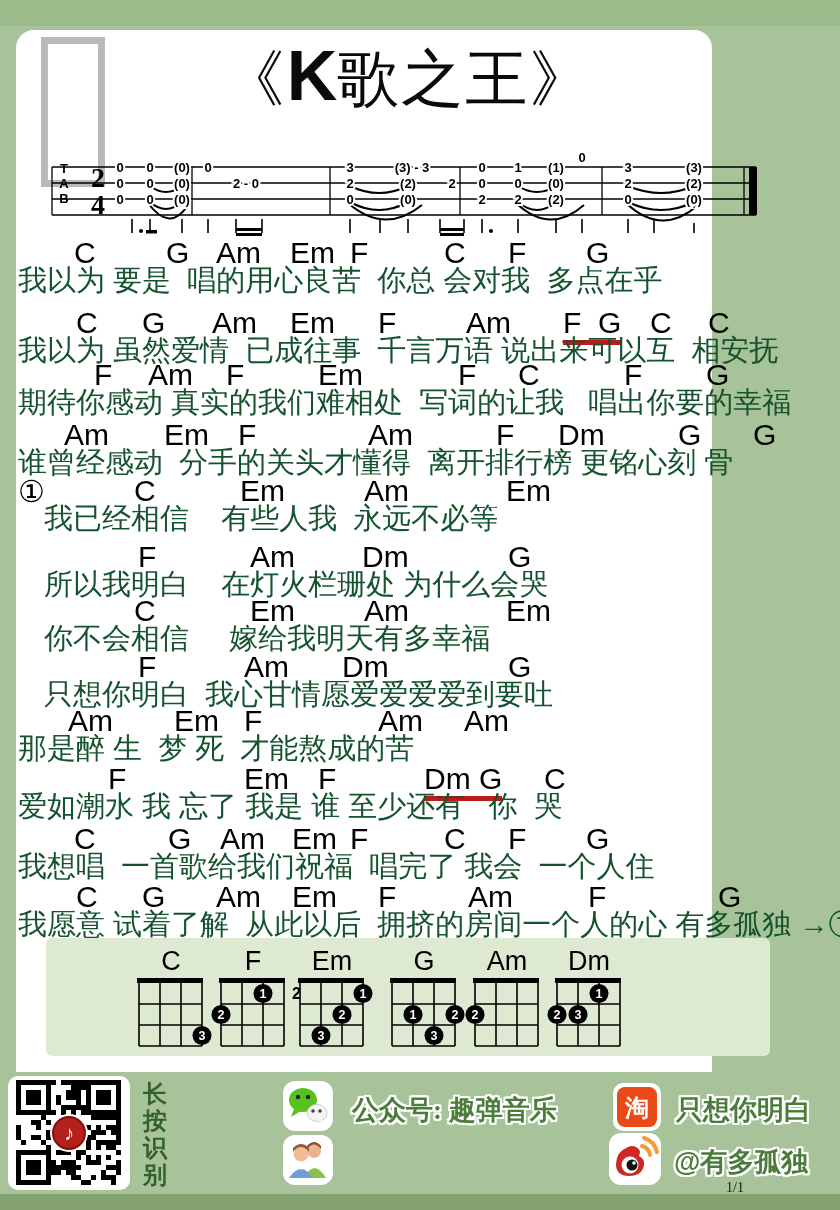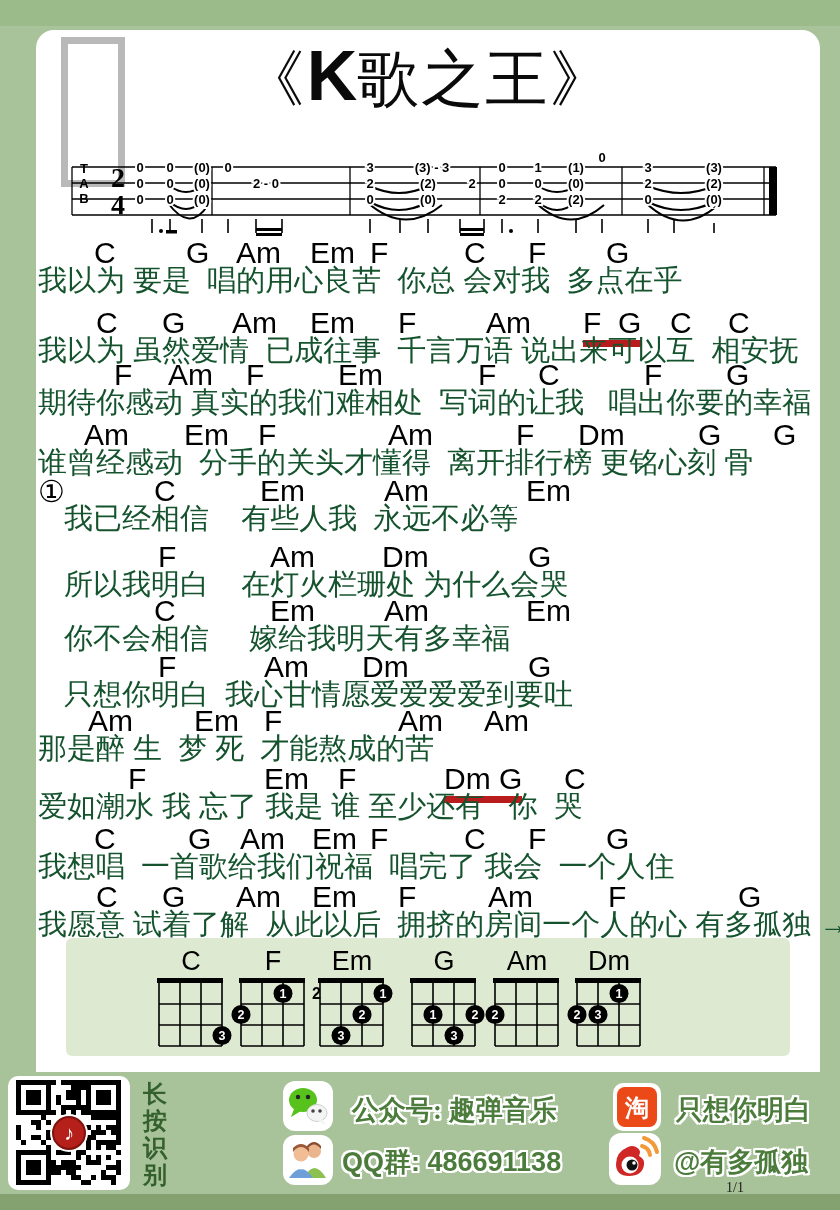--- a/index.html
+++ b/index.html
@@ -1,34 +1,34 @@
 <!DOCTYPE html>
 <html><head>
 <meta charset="utf-8">
 <style>
   html,body{margin:0;padding:0;}
   body{width:840px;height:1210px;font-family:"Liberation Sans",sans-serif;}
   .stage{position:relative;width:840px;height:1210px;background:#a8c299;overflow:hidden;}
   .strip-top{position:absolute;left:0;top:0;width:840px;height:26px;background:#9cbb8a;}
   .strip-bottom{position:absolute;left:0;top:1194px;width:840px;height:16px;background:#83a26f;}
-  .paper{position:absolute;left:36px;top:30px;width:784px;height:1166px;background:#ffffff;border-radius:18px;}
+  .paper{position:absolute;left:16px;top:30px;width:696px;height:1166px;background:#ffffff;border-radius:18px;}
   .placeholder-box{position:absolute;left:25px;top:7px;width:50px;height:136px;border:7px solid #b9b9b9;background:#fff;}
   .title{position:absolute;left:0;top:6px;width:784px;text-align:center;font-size:62px;color:#0a0a0a;font-weight:500;letter-spacing:2px;white-space:nowrap;}
   .title .tk{font-weight:800;font-size:70px;letter-spacing:0;}
   .subtitle{position:absolute;left:0;top:82px;width:784px;text-align:center;font-size:31px;color:#111;white-space:pre;}
   .subtitle span{margin:0 14px;}
   .tabstaff{position:absolute;left:34px;top:115px;width:710px;height:95px;}
   .tab-line{stroke:#000;stroke-width:1.3;}
   .tab-num{font-family:"Liberation Sans",sans-serif;font-size:13px;font-weight:600;fill:#000;stroke:#fff;stroke-width:4px;paint-order:stroke;text-anchor:middle;}
   .tab-arc{fill:none;stroke:#000;stroke-width:2;}
   .tab-stem{stroke:#000;stroke-width:1.6;}
   #lyric-area{position:absolute;left:0;top:0;width:784px;height:910px;}
   .line{position:absolute;left:0;width:784px;height:58px;}
   .chord{position:absolute;top:0;font-size:30px;font-weight:500;color:#000;white-space:pre;line-height:1;}
-  .chord.u{border-bottom:7px solid #b91c1c;padding-bottom:2px;}
+  .chord.u{border-bottom:5px solid #b91c1c;padding-bottom:2px;}
   .lyr{position:absolute;top:26px;font-size:29px;font-weight:500;color:#14532d;white-space:pre;line-height:1.15;}
   .marker{position:absolute;top:-2px;font-size:30px;color:#000;}
   .diagram-panel{position:absolute;left:30px;top:908px;width:724px;height:118px;background:#dee9d2;border-radius:6px;}
   .diagram{position:absolute;top:8px;width:84px;height:108px;}
   .diagram .dlabel{text-align:center;font-size:27px;font-weight:500;color:#000;height:30px;line-height:30px;}
   .footer{position:absolute;left:0;top:1072px;width:840px;height:122px;background:#a8c299;}
   .qr-panel{position:absolute;left:8px;top:4px;width:122px;height:114px;background:#fff;border-radius:10px;}
   .qr-caption{position:absolute;left:140px;top:8px;width:30px;}
   .qr-caption span{display:block;height:27px;line-height:27px;font-size:24px;font-weight:700;color:#33602c;text-align:center;}
   .f-label{position:absolute;font-size:27px;font-weight:700;color:#4c7c3b;white-space:pre;
@@ -521,21 +521,20 @@
     <svg class="f-icon" style="left:282px;top:62px;" width="52" height="52">
       <rect x="1" y="1" width="50" height="50" rx="12" fill="#fff"></rect>
       <circle cx="32" cy="17" r="7" fill="#eab48d"></circle>
       <path d="M25,15 Q32,6 39,15 L39,12 Q32,4 25,12 Z" fill="#8a4b2f"></path>
       <path d="M22,44 Q32,24 44,44 Z" fill="#8cc152"></path>
       <circle cx="19" cy="20" r="7.5" fill="#f0bd96"></circle>
       <path d="M11,18 Q19,8 27,18 L27,14 Q19,6 11,14 Z" fill="#9a5836"></path>
       <path d="M7,44 Q19,26 31,44 Z" fill="#6f9fd8"></path>
       <path d="M16,31 L22,31 L19,36 Z" fill="#fff"></path>
     </svg>
-    <div class="f-label" style="left:342px;top:72px;">QQ群: 486691138</div>
 
     <svg class="f-icon" style="left:608px;top:58px;" width="54" height="56">
       <rect x="1" y="3" width="52" height="52" rx="12" fill="#fff"></rect>
       <path d="M20,17 Q8,22 8,34 Q8,46 21,46 Q34,46 36,35 Q37,29 31,26 Q34,20 28,17 Q24,15 20,17 Z" fill="#cf2626"></path>
       <circle cx="22" cy="35" r="8.5" fill="#fff"></circle>
       <circle cx="24" cy="35" r="5.5" fill="#111"></circle>
       <circle cx="26" cy="33" r="1.8" fill="#fff"></circle>
       <path d="M34,16 A11,11 0 0 1 42,25" fill="none" stroke="#f19a37" stroke-width="4" stroke-linecap="round"></path>
       <path d="M36,8 A19,19 0 0 1 49,22" fill="none" stroke="#f19a37" stroke-width="4" stroke-linecap="round"></path>
     </svg>

